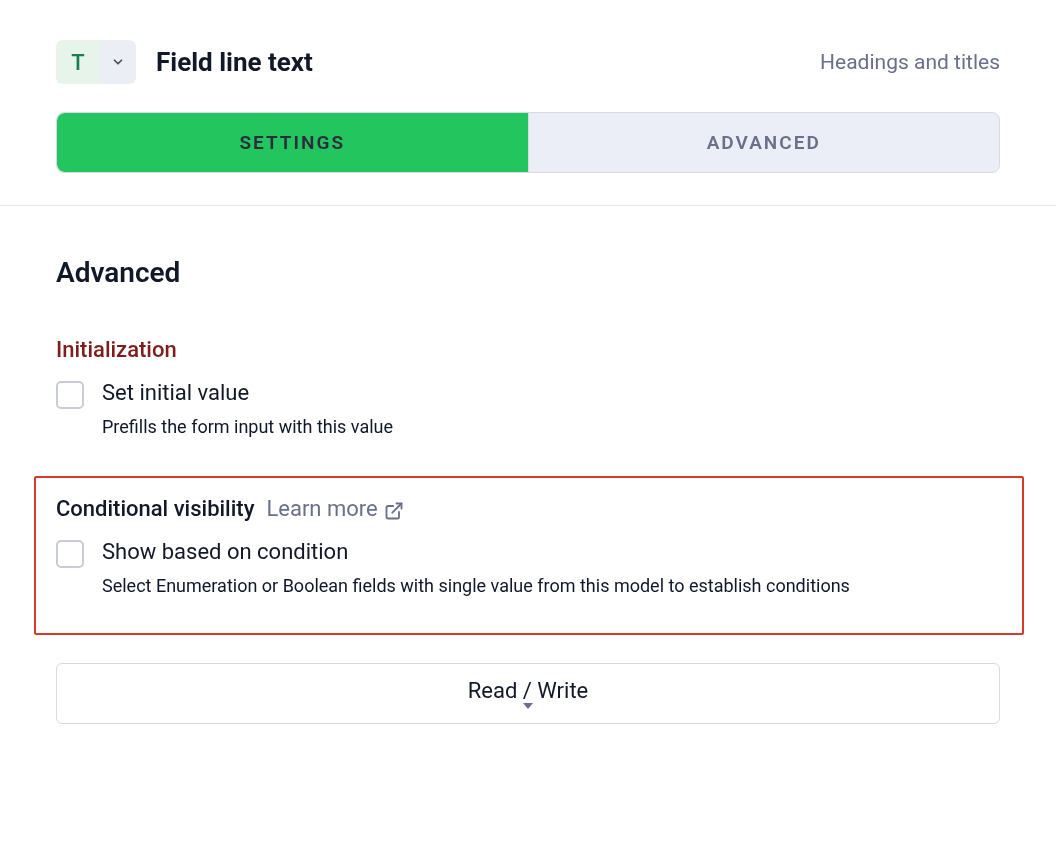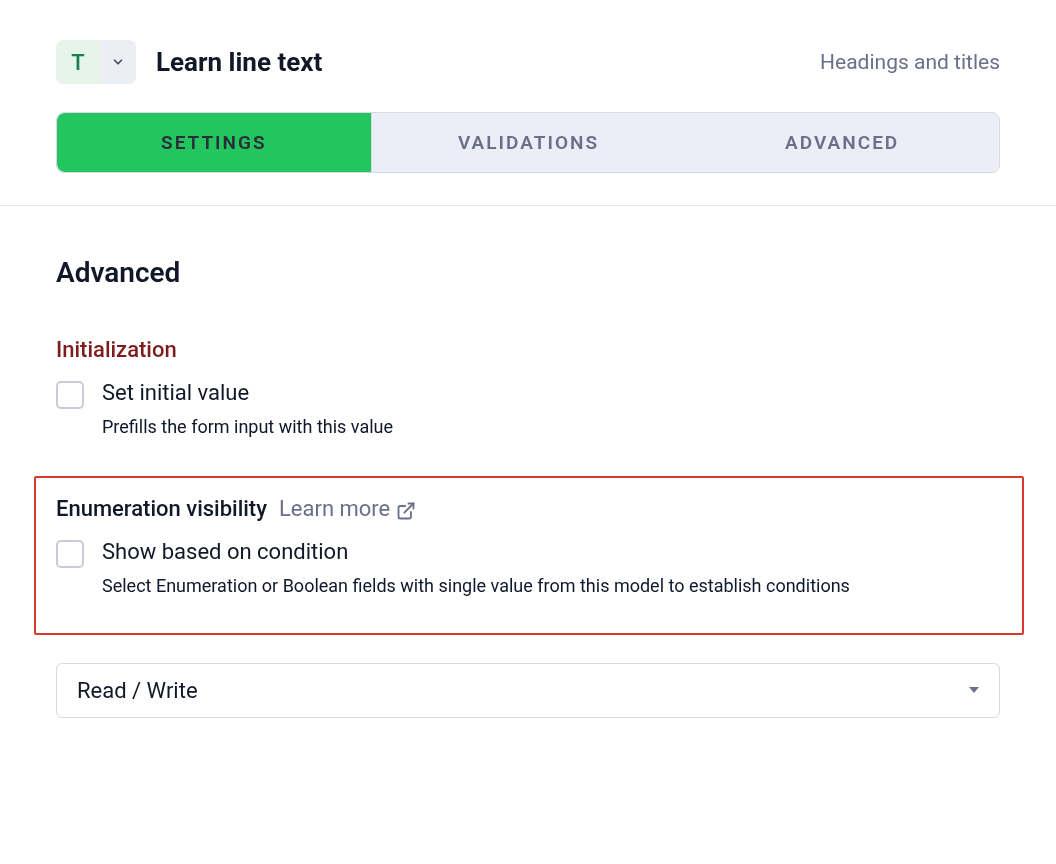--- a/index.html
+++ b/index.html
@@ -173,20 +173,21 @@
       display: flex;
       align-items: center;
       justify-content: space-between;
       border: 1px solid #d7d9e4;
       border-radius: 6px;
       padding: 14px 20px;
       font-size: 22px;
       color: #111827;
       cursor: pointer;
       background: #fff;
+      flex-direction: column;
     }
     .triangle-down {
       width: 0;
       height: 0;
       border-left: 5px solid transparent;
       border-right: 5px solid transparent;
       border-top: 6px solid #6a6f8a;
     }
     .label-row {
       margin-bottom: 18px;
@@ -199,28 +200,27 @@
   <div class="header-row">
     <div class="header-left">
       <div class="type-selector">
         <div class="type-icon-box">T</div>
         <div class="type-chevron">
           <svg width="14" height="14" viewBox="0 0 24 24" fill="none" stroke="#4b4d63" stroke-width="3" stroke-linecap="round" stroke-linejoin="round">
               <polyline points="6 9 12 15 18 9"></polyline>
             </svg>
         </div>
       </div>
-      <div class="field-title">Learn line text</div>
+      <div class="field-title">Field line text</div>
     </div>
     <div class="header-right">Headings and titles</div>
   </div>
 
   <div class="tabs">
     <div class="tab active">SETTINGS</div>
-    <div class="tab">VALIDATIONS</div>
     <div class="tab">ADVANCED</div>
   </div>
 
   <div class="divider"></div>
 
   <div class="content">
     <div class="section-title">Advanced</div>
 
     <div class="section-block">
       <div class="subsection-label">Initialization</div>
@@ -228,21 +228,21 @@
         <div class="checkbox"></div>
         <div class="checkbox-content">
           <div class="checkbox-label">Set initial value</div>
           <div class="checkbox-desc">Prefills the form input with this value</div>
         </div>
       </div>
     </div>
 
     <div class="highlighted-section">
       <div class="label-row">
-        <span class="subsection-label-inline">Enumeration visibility</span>
+        <span class="subsection-label-inline">Conditional visibility</span>
         <span class="learn-more">
           <span>Learn more</span>
           <svg width="20" height="20" viewBox="0 0 24 24" fill="none" stroke="currentColor" stroke-width="2.2" stroke-linecap="round" stroke-linejoin="round">
               <path d="M18 13v6a2 2 0 0 1-2 2H5a2 2 0 0 1-2-2V8a2 2 0 0 1 2-2h6"></path>
               <polyline points="15 3 21 3 21 9"></polyline>
               <line x1="10" y1="14" x2="21" y2="3"></line>
             </svg>
         </span>
       </div>
       <div class="checkbox-row">

